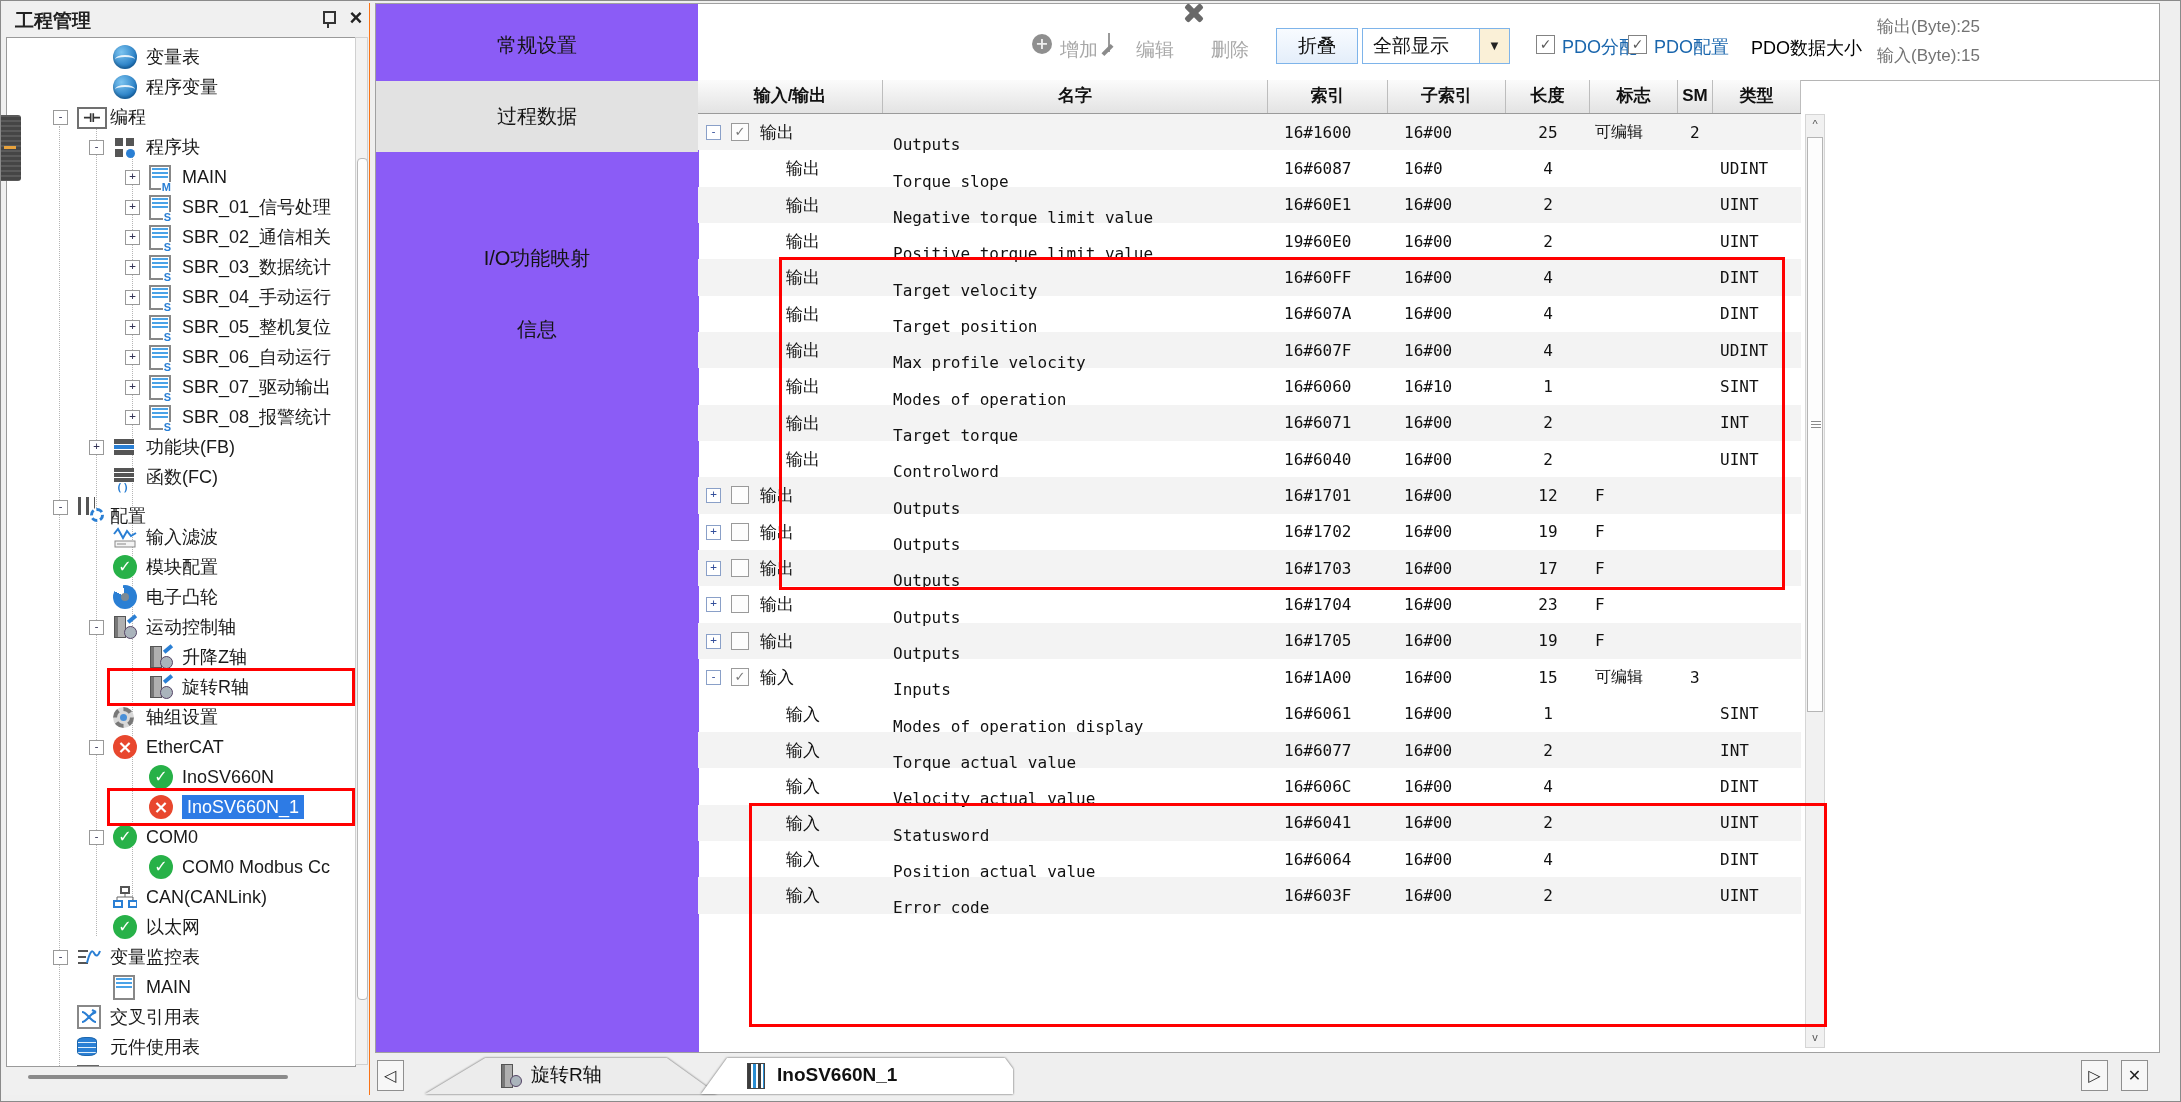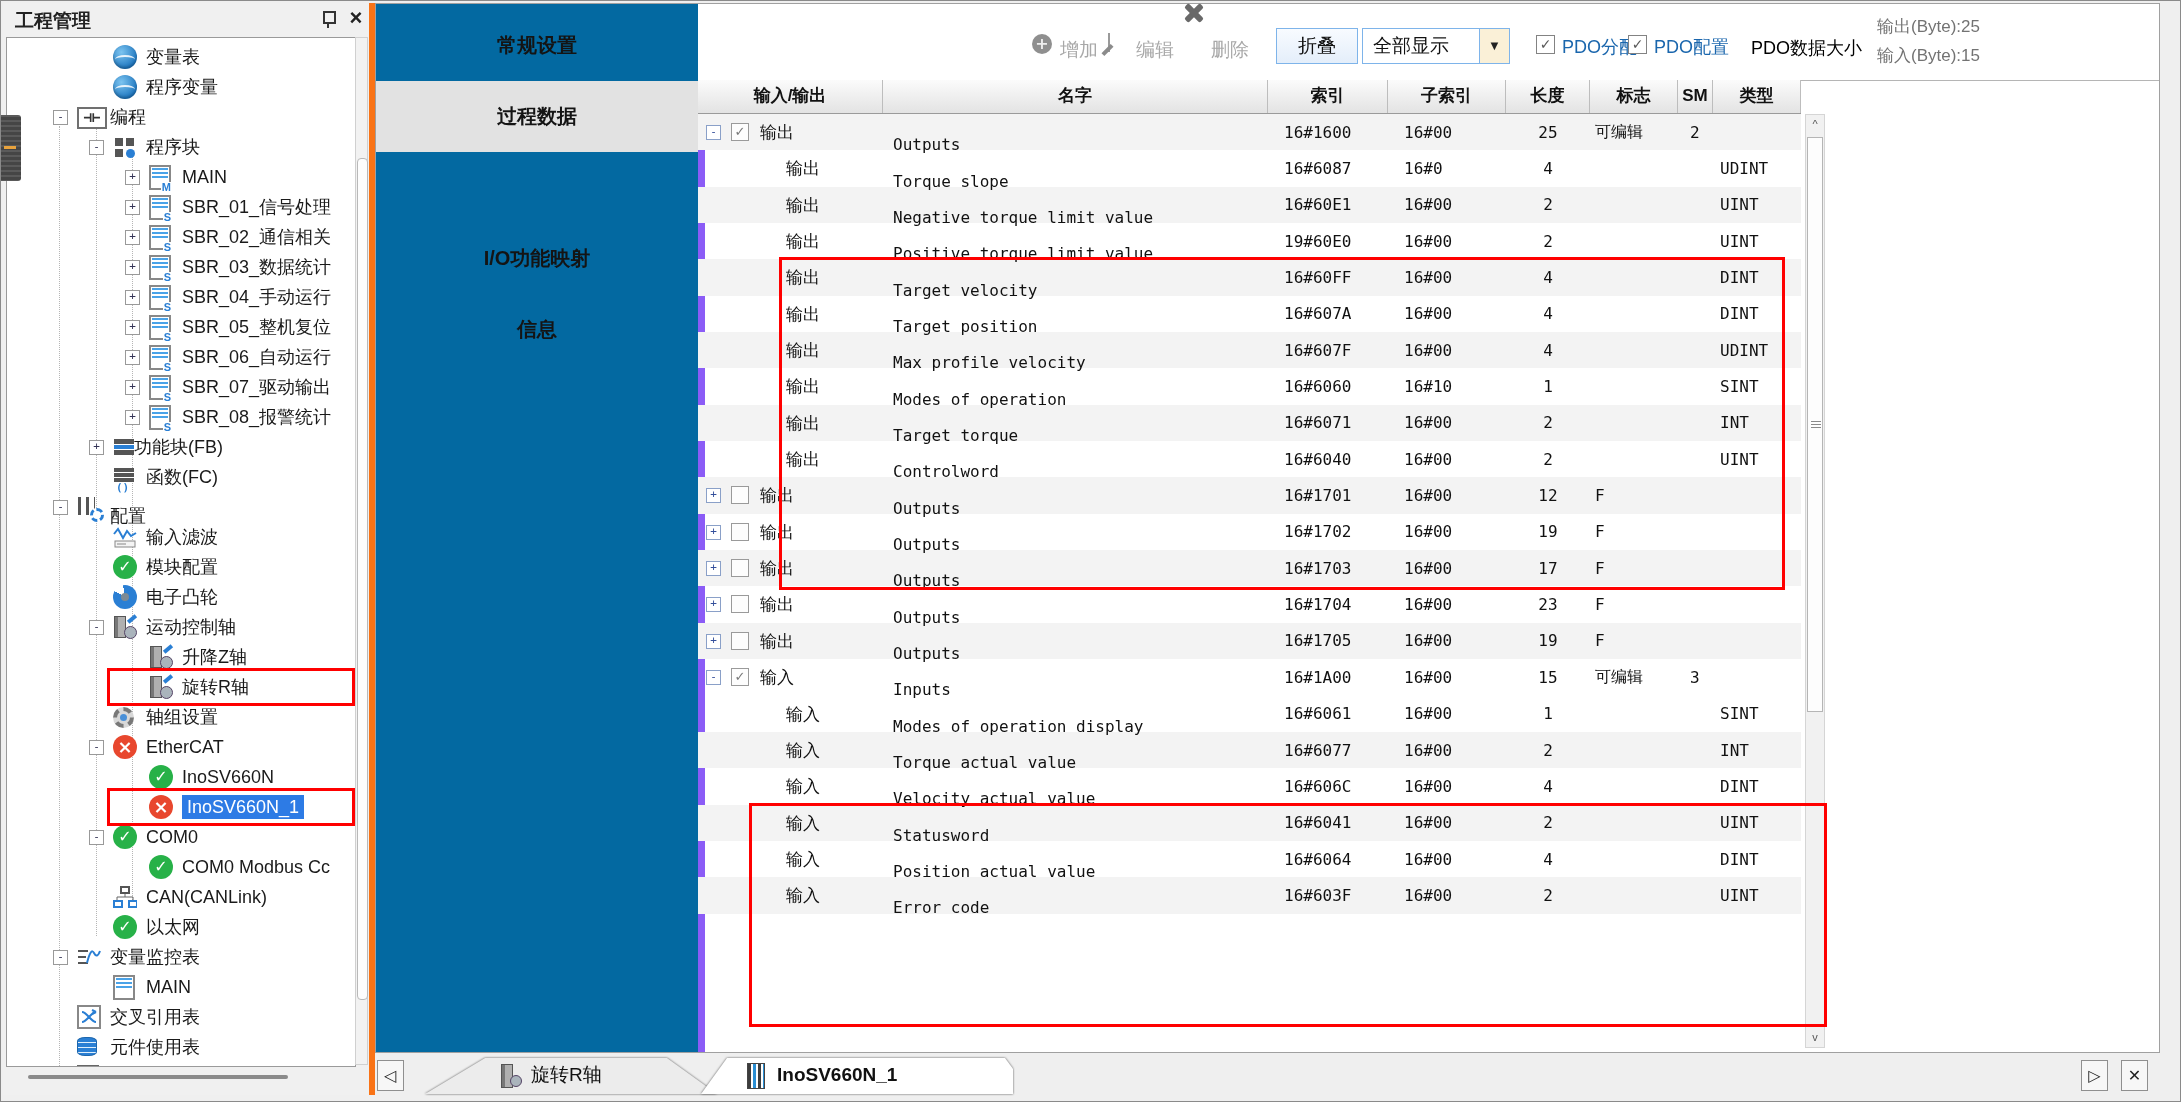--- a/index.html
+++ b/index.html
@@ -3,21 +3,21 @@
 <meta charset="utf-8">
 <style>
   :root{
     --blue:#2a7fd4; --sel:#2d7be5; --red:#ff0000; --green:#27b148; --err:#e8472e;
     --link:#1a66ad; --bd:#9a9a9a;
   }
   html,body{margin:0;padding:0;background:#d8d8d8;font-family:"Liberation Sans","DejaVu Sans",sans-serif;color:#111;}
   .mono{font-family:"DejaVu Sans Mono","Liberation Mono",monospace;}
   #stage{position:relative;width:2181px;height:1102px;background:#efefef;overflow:hidden;border:1px solid #8a8a8a;box-sizing:border-box;}
   
-  #project-panel{position:absolute;left:2px;top:2px;width:366px;height:1092px;background:#f0f0f0;border-right:6px solid #f97316;}
+  #project-panel{position:absolute;left:2px;top:2px;width:366px;height:1092px;background:#f0f0f0;border-right:1px solid #f97316;}
   #panel-titlebar{position:absolute;left:0;top:0;width:100%;height:32px;}
   #panel-title{position:absolute;left:12px;top:5px;font-size:19px;font-weight:bold;color:#222;}
   #pin-icon{position:absolute;left:318px;top:7px;width:14px;height:18px;}
   #pin-icon::before{content:"";position:absolute;left:2px;top:1px;width:9px;height:9px;border:2px solid #333;background:#f0f0f0;}
   #pin-icon::after{content:"";position:absolute;left:6px;top:12px;width:2px;height:6px;background:#333;}
   #panel-close{position:absolute;left:342px;top:2px;width:22px;height:26px;font-size:22px;font-weight:bold;color:#222;text-align:center;line-height:26px;}
   #tree-box{position:absolute;left:3px;top:34px;width:348px;height:1028px;background:#fff;border:1px solid #9a9a9a;overflow:hidden;}
   .tree-row{position:absolute;left:0;width:400px;height:30px;}
   .tree-row .exp{position:absolute;top:8px;width:13px;height:13px;border:1px solid #999;background:#fff;color:#335;font:11px/12px "DejaVu Sans Mono",monospace;text-align:center;}
   .tree-row .lbl{position:absolute;top:3px;font-size:18px;white-space:nowrap;color:#1a1a1a;line-height:24px;}
@@ -56,21 +56,21 @@
   .ic-cam{border-radius:50%;background:conic-gradient(from 300deg,#fff 0 50deg,var(--blue) 50deg 360deg);}
   .ic-cam::after{content:"";position:absolute;left:8px;top:8px;width:8px;height:8px;border-radius:50%;background:#7d8a94;}
   .ic-axis .body{position:absolute;left:1px;top:1px;width:10px;height:20px;background:linear-gradient(90deg,#777 0 3px,#b0b0b0 3px 10px);border:1px solid #555;}
   .ic-axis .dial{position:absolute;right:0;bottom:0;width:11px;height:11px;border-radius:50%;background:#aab4bc;border:1px solid #546;}
   .ic-axis .acc{position:absolute;right:0;top:2px;width:10px;height:4px;background:var(--blue);transform:rotate(-40deg);}
   .ic-db{width:18px;height:17px;top:5px;background:repeating-linear-gradient(180deg,var(--blue) 0 4px,#dfeffb 4px 5px);border:1px solid #1c66ad;border-radius:8px/4px;}
   .ic-plainstub{width:18px;height:10px;background:#4aa3e8;border:2px solid #666;}
   svg.icsvg{position:absolute;left:0;top:0;}
   
   #editor{position:absolute;left:374px;top:2px;width:1785px;height:1050px;background:#fff;border:1px solid #a0a0a0;box-sizing:border-box;}
-  #settings-menu{position:absolute;left:0;top:0;width:322px;height:100%;border-right:7px solid #8b5cf6;background:#0369a1;font-weight:bold;}
+  #settings-menu{position:absolute;left:0;top:0;width:322px;height:100%;border-right:1px solid #8b5cf6;background:#8b5cf6;}
   .menu-item{position:absolute;left:0;width:322px;height:71px;text-align:center;font-size:20px;color:#141414;line-height:71px;}
   .menu-item.active{background:#e2e2e2;}
   
   #toolbar{position:absolute;left:322px;top:0;right:0;height:76px;background:#fff;border-bottom:1px solid #b5b5b5;}
   .tbi{position:absolute;top:30px;}
   .tb-label{position:absolute;top:33px;font-size:19px;color:#a8a8a8;}
   .tb-add-ic{width:20px;height:20px;border-radius:50%;background:#8f8f8f;color:#eee;font:bold 16px/20px "DejaVu Sans",sans-serif;text-align:center;}
   .tb-edit-ic{width:15px;height:19px;background:#fcfcfc;border:1px solid #9a9a9a;position:relative;}
   .tb-edit-ic::after{content:"";position:absolute;right:-5px;bottom:-1px;width:13px;height:4px;background:#8b8b8b;transform:rotate(-45deg);}
   .tb-del-ic{width:22px;height:22px;position:relative;top:-2px;}
@@ -199,21 +199,21 @@
             <span class="lbl" style="left: 175px;">SBR_07_驱动输出</span>
           </div>
           <div class="tree-row" style="top: 364px;">
             <span class="exp" style="left: 118px;">+</span>
             <span class="ic ic-doc" data-letter="S" style="left: 142px;"></span>
             <span class="lbl" style="left: 175px;">SBR_08_报警统计</span>
           </div>
           <div class="tree-row" style="top: 394px;">
             <span class="exp" style="left: 82px;">+</span>
             <span class="ic ic-fb" style="left: 106px;"></span>
-            <span class="lbl" style="left: 127px;">功能块(FB)</span>
+            <span class="lbl" style="left: 139px;">功能块(FB)</span>
           </div>
           <div class="tree-row" style="top: 424px;">
             <span class="ic ic-fc" style="left: 106px;"></span>
             <span class="lbl" style="left: 139px;">函数(FC)</span>
           </div>
           <div class="tree-row" style="top: 454px;">
             <span class="exp" style="left: 46px;">-</span>
             <span class="ic ic-config" style="left: 70px;"></span>
             <span class="lbl" style="left: 103px; margin-top: 9px;">配置</span>
           </div>

